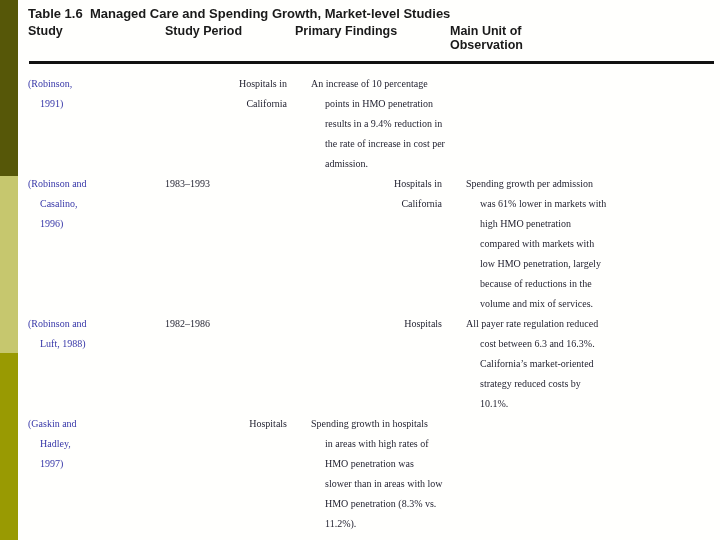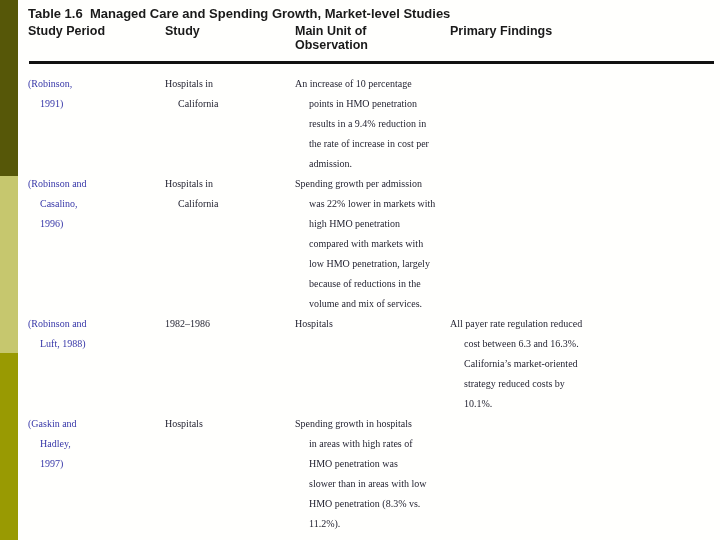--- a/index.html
+++ b/index.html
@@ -82,45 +82,47 @@
     padding-left: 12px;
     text-indent: -12px;
     padding-right: 10px;
     cursor: pointer;
   }
   .cell.period { padding-right: 8px; }
   .cell.unit {
     padding-left: 13px;
     text-indent: -13px;
     padding-right: 8px;
+    text-align: right;
   }
   .cell.findings {
     padding-left: 14px;
     text-indent: -14px;
+    margin-left: 16px;
   }
 </style>
 </head>
 <body>
 
 <div class="accent-bar">
   <div class="accent-top"></div>
   <div class="accent-middle"></div>
   <div class="accent-bottom"></div>
 </div>
 
 <div class="content">
 
   <div class="table-title">Table 1.6  Managed Care and Spending Growth, Market-level Studies</div>
 
   <div class="header-row">
+    <div class="header-cell">Study</div>
     <div class="header-cell">Study Period</div>
-    <div class="header-cell">Study</div>
+    <div class="header-cell">Primary Findings</div>
     <div class="header-cell">Main Unit of
 Observation</div>
-    <div class="header-cell">Primary Findings</div>
   </div>
 
   <div class="header-divider"></div>
 
   <div class="table-body">
 
     <div class="t-row row-1">
       <div class="cell study">(Robinson,
 1991)</div>
       <div class="cell unit">Hospitals in
@@ -129,24 +131,25 @@
 points in HMO penetration
 results in a 9.4% reduction in
 the rate of increase in cost per
 admission.</div>
     </div>
 
     <div class="t-row row-2">
       <div class="cell study">(Robinson and
 Casalino,
 1996)</div>
+      <div class="cell period">1983–1993</div>
       <div class="cell unit">Hospitals in
 California</div>
       <div class="cell findings">Spending growth per admission
-was 22% lower in markets with
+was 61% lower in markets with
 high HMO penetration
 compared with markets with
 low HMO penetration, largely
 because of reductions in the
 volume and mix of services.</div>
     </div>
 
     <div class="t-row row-3">
       <div class="cell study">(Robinson and
 Luft, 1988)</div>

